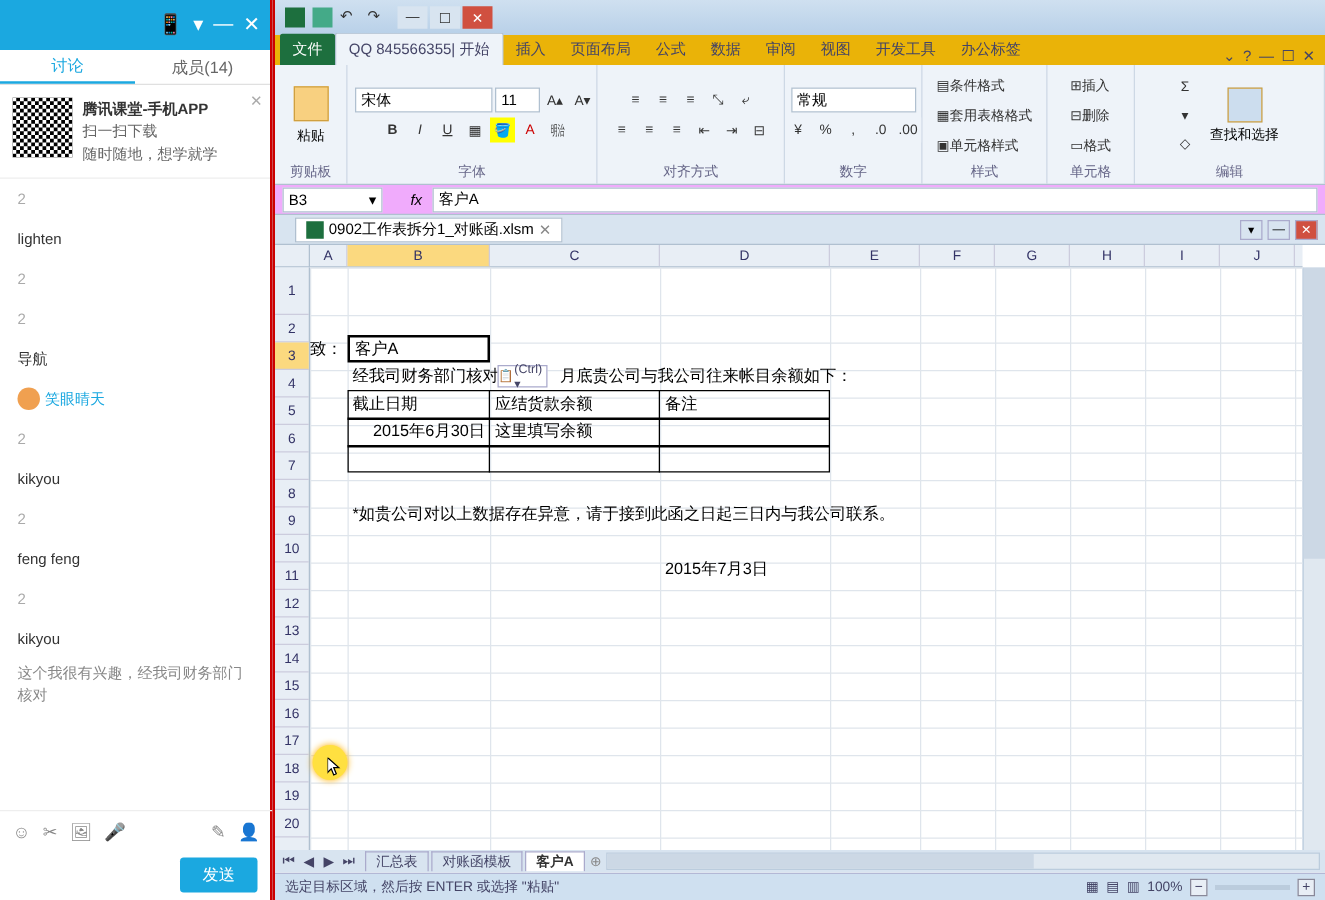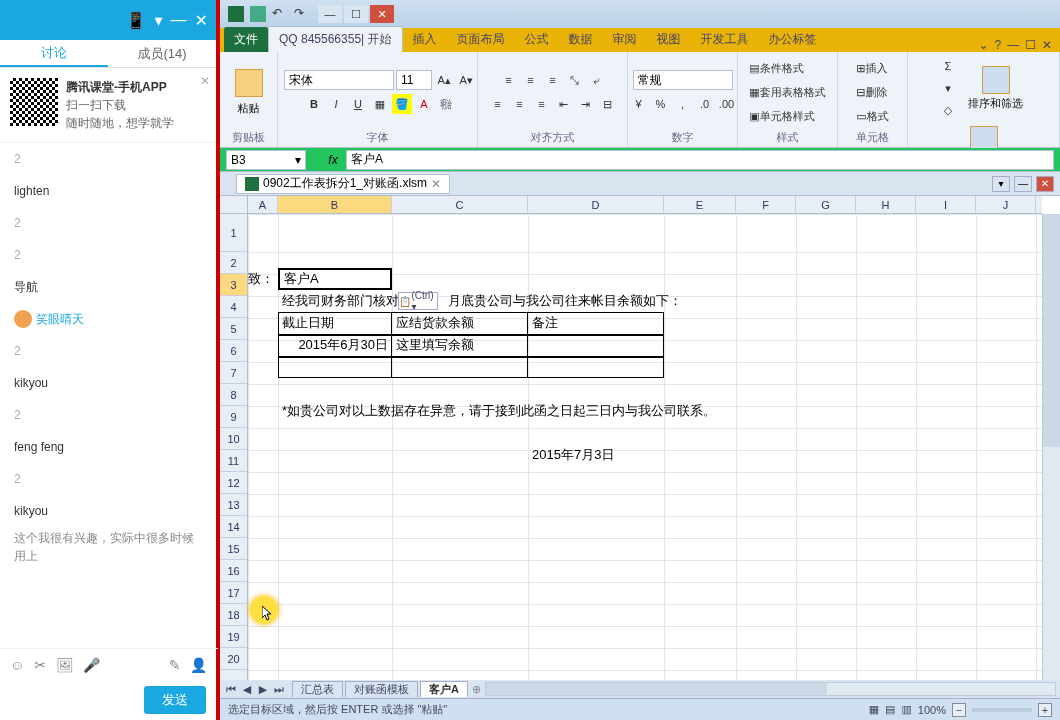--- a/index.html
+++ b/index.html
@@ -40,21 +40,21 @@
 .ribbon{height:96px;background:#eef3f9;border-bottom:1px solid #b0c0d0;display:flex;font-size:11px;}
 .rgroup{border-right:1px solid #cdd8e5;padding:4px 6px 2px;display:flex;flex-direction:column;align-items:center;justify-content:space-between;}
 .rgroup .gbody{display:flex;gap:4px;align-items:center;flex-wrap:wrap;justify-content:center;flex:1;}
 .rgroup .glabel{color:#668;font-size:11px;padding-top:2px;}
 .rbtn{min-width:20px;height:20px;border:1px solid transparent;background:#eef3f9;display:inline-flex;align-items:center;justify-content:center;font-size:11px;color:#333;}
 .combo{height:20px;border:1px solid #b0c0d0;background:#fff;font-size:12px;padding:0 4px;display:inline-flex;align-items:center;}
 .vstack{display:flex;flex-direction:column;gap:2px;}
 .hstack{display:flex;gap:2px;}
 .big-btn{display:flex;flex-direction:column;align-items:center;justify-content:center;gap:2px;padding:2px 6px;}
 .big-btn .icn{width:28px;height:28px;background:#f8d080;border:1px solid #d0a040;}
-.name-box{height:24px;background:#22c55e;border-bottom:1px solid #b0c0d0;display:flex;align-items:center;font-size:12px;}
+.name-box{height:24px;background:#f0abfc;border-bottom:1px solid #b0c0d0;display:flex;align-items:center;font-size:12px;}
 .nb-cell{width:80px;height:20px;border:1px solid #b0c0d0;background:#fff;margin-left:6px;padding:0 4px;display:flex;align-items:center;justify-content:space-between;}
 .nb-fx{width:18px;text-align:center;font-style:italic;margin-left:18px;}
 .nb-formula{flex:1;height:20px;border:1px solid #b0c0d0;background:#fff;margin-left:4px;margin-right:6px;padding:0 4px;display:flex;align-items:center;}
 .doc-tab-row{height:24px;background:#d8e4f0;display:flex;align-items:center;font-size:12px;border-bottom:1px solid #b0c0d0;}
 .doc-tab{background:#ffffff;border:1px solid #b0c0d0;height:20px;padding:0 8px;display:flex;align-items:center;gap:4px;margin-left:16px;}
 .doc-tab .x{color:#888;cursor:pointer;}
 .doc-tab-row .wctrl{margin-left:auto;display:flex;gap:4px;padding-right:6px;}
 .doc-tab-row .wctrl span{width:18px;height:16px;background:#d8e4f0;border:1px solid #aac;display:flex;align-items:center;justify-content:center;font-size:10px;}
 .doc-tab-row .wctrl .xc{background:#d05040;color:#fff;}
 .grid-area{flex:1;position:relative;background:#fff;overflow:hidden;}
@@ -123,21 +123,21 @@
     <div class="lp-item lp-name hi">
         <span class="lp-avatar"></span>
         <span>笑眼晴天</span>
       </div>
     <div class="lp-item"><span class="num">2</span></div>
     <div class="lp-item lp-name">kikyou</div>
     <div class="lp-item"><span class="num">2</span></div>
     <div class="lp-item lp-name">feng feng</div>
     <div class="lp-item"><span class="num">2</span></div>
     <div class="lp-item lp-name">kikyou</div>
-    <div class="lp-msg">这个我很有兴趣，实际中很多时候用上</div>
+    <div class="lp-msg">这个我很有兴趣，经我司财务部门核对</div>
   </div>
   <div class="lp-bottom">
     <span>☺</span>
     <span>✂</span>
     <span>🖼</span>
     <span>🎤</span>
     <span style="margin-left:auto">✎</span>
     <span>👤</span>
   </div>
   <button class="lp-send">发送</button>
@@ -261,24 +261,20 @@
       </div>
       <div class="glabel">单元格</div>
     </div>
     <div class="rgroup" style="flex:1;">
       <div class="gbody">
         <div class="vstack">
           <span class="rbtn">Σ</span>
           <span class="rbtn">▾</span>
           <span class="rbtn">◇</span>
         </div>
-        <div class="big-btn">
-            <div class="icn" style="background:#cde;"></div>
-            <span>排序和筛选</span>
-          </div>
         <div class="big-btn">
             <div class="icn" style="background:#cde;"></div>
             <span>查找和选择</span>
           </div>
       </div>
       <div class="glabel">编辑</div>
     </div>
   </div>
 
   <div class="name-box">

